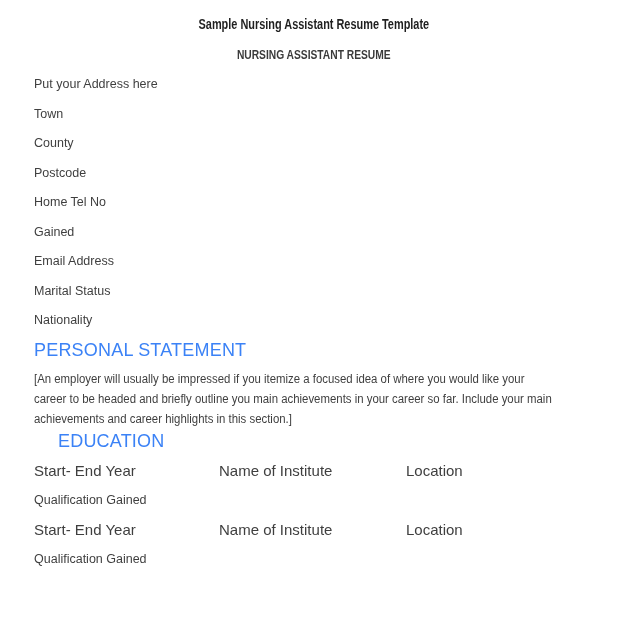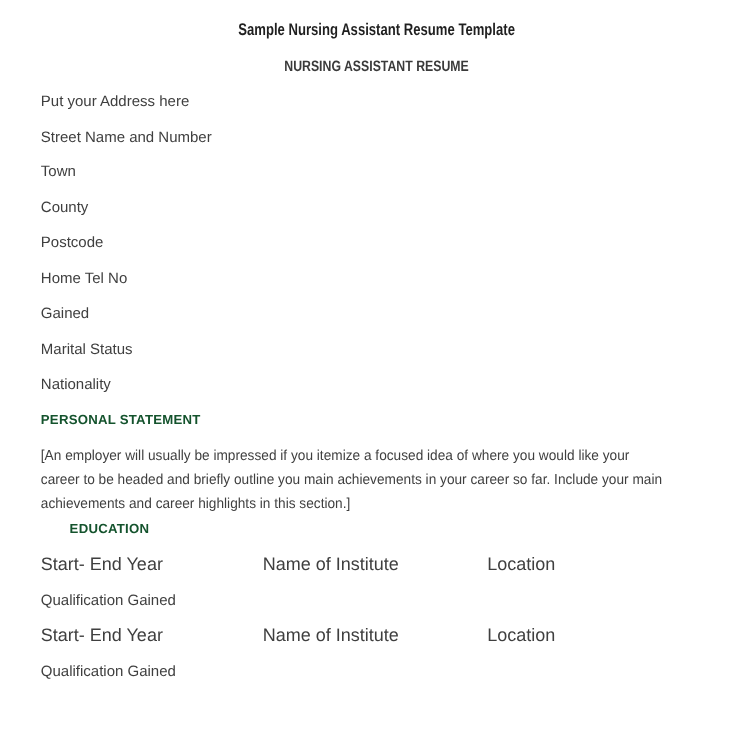--- a/index.html
+++ b/index.html
@@ -47,23 +47,23 @@
   .field-line {
     line-height: 20px;
     margin: 0 0 9.5px 0;
     font-size: 12.5px;
     color: #3f3f3f;
     white-space: nowrap;
   }
   .section-heading {
     line-height: 20px;
     margin: 0 0 9px 0;
-    font-size: 11px;
-    font-weight: bold;
-    color: #14532d;
+    font-size: 18px;
+    font-weight: normal;
+    color: #3b82f6;
     letter-spacing: 0.2px;
     white-space: nowrap;
   }
   .section-heading.education { margin-bottom: 9.5px; padding-left: 24px; }
   .statement { margin: 0 0 2.5px 0; }
   .statement .para-line {
     line-height: 20px;
     font-size: 12px;
     color: #3f3f3f;
     white-space: nowrap;
@@ -95,26 +95,26 @@
 
   <div class="doc-title">
     <span class="squeeze">Sample Nursing Assistant Resume Template</span>
   </div>
 
   <div class="doc-subtitle">
     <span class="squeeze">NURSING ASSISTANT RESUME</span>
   </div>
 
   <div class="field-line">Put your Address here</div>
-  <div class="field-line">Street Name and Number</div>
   <div class="field-line">Town</div>
   <div class="field-line">County</div>
   <div class="field-line">Postcode</div>
   <div class="field-line">Home Tel No</div>
   <div class="field-line">Gained</div>
+  <div class="field-line">Email Address</div>
   <div class="field-line">Marital Status</div>
   <div class="field-line">Nationality</div>
 
   <div class="section-heading">PERSONAL STATEMENT</div>
 
   <div class="statement">
     <div class="para-line">[An employer will usually be impressed if you itemize a focused idea of where you would like your</div>
     <div class="para-line">career to be headed and briefly outline you main achievements in your career so far. Include your main</div>
     <div class="para-line">achievements and career highlights in this section.]</div>
   </div>

